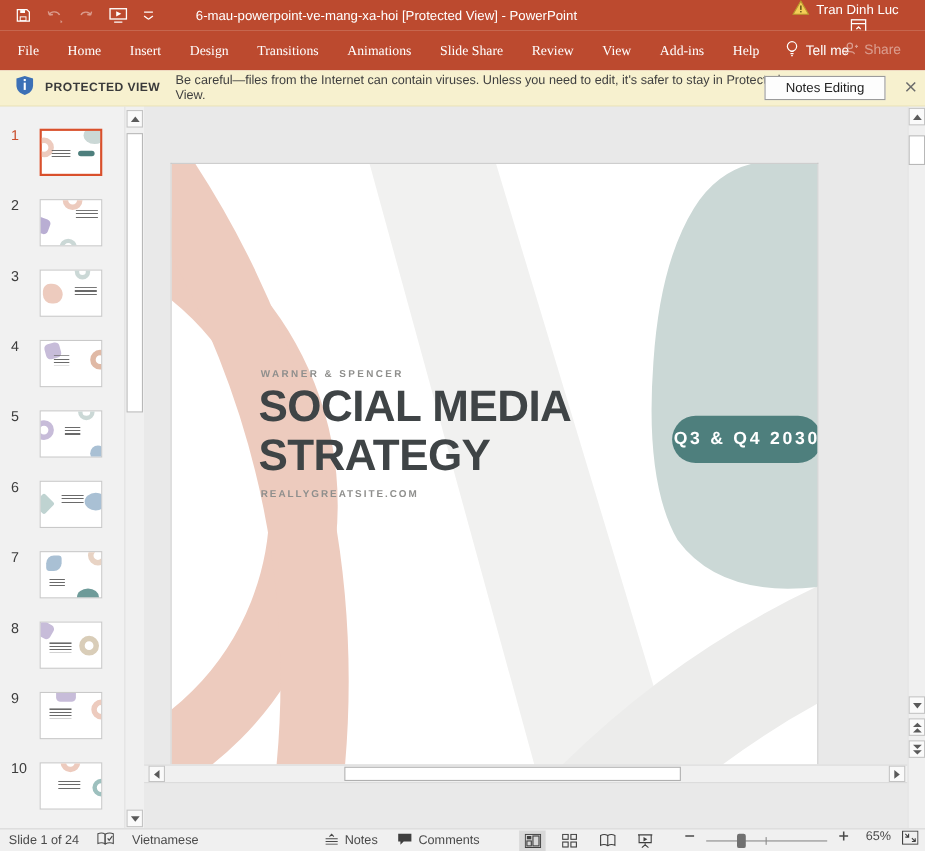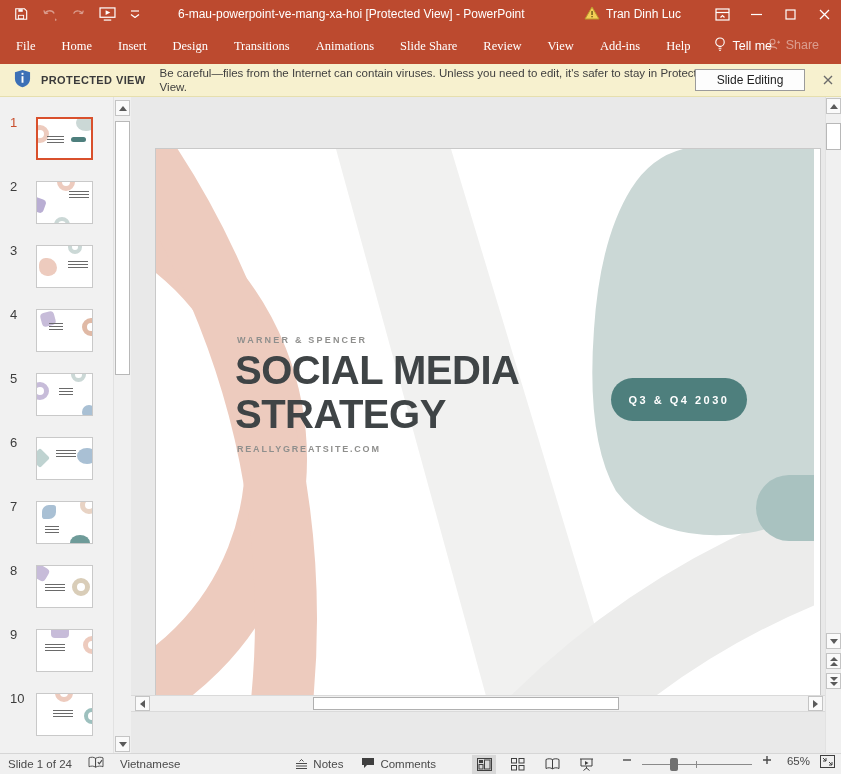--- a/index.html
+++ b/index.html
@@ -10,21 +10,21 @@
   *{margin:0;padding:0;box-sizing:border-box;font-family:"Liberation Sans","DejaVu Sans",sans-serif;}
   body{background:#fff;}
   #app{position:relative;width:841px;height:774px;overflow:hidden;background:#fff;}
 
   
   #titlebar{position:absolute;left:0;top:0;width:841px;height:28px;background:var(--ribbon_red);display:flex;align-items:center;color:#fff;}
   .qat{display:flex;align-items:center;gap:14px;margin-left:14px;}
   .qat .icon{display:flex;align-items:center;}
   .dim{opacity:.45;}
   .doc-title{position:absolute;left:178px;top:0;height:28px;display:flex;align-items:center;font-size:12px;color:#fff;white-space:nowrap;}
-  .tb-right{position:absolute;right:0;top:0;height:28px;display:flex;align-items:center;}
+  .tb-right{position:absolute;right:0;top:0;height:28px;display:flex;align-items:center;flex-direction:column;}
   .user{display:flex;align-items:center;gap:6px;font-size:12px;margin-right:24px;}
   .winbtn{width:34px;height:28px;display:flex;align-items:center;justify-content:center;}
 
   
   #ribbonrow{position:absolute;left:0;top:28px;width:841px;height:36px;background:var(--ribbon_red);display:flex;align-items:center;color:#fff;font-size:12.5px;}
   .tabs{display:flex;align-items:center;gap:26px;margin-left:16px;}
   .rtab{cursor:default;white-space:nowrap;font-family:Liberation Serif, serif;}
   .tellme{display:flex;align-items:center;gap:6px;margin-left:24px;}
   .share{display:flex;align-items:flex-start;gap:6px;position:absolute;right:22px;opacity:.45;}
 
@@ -66,26 +66,26 @@
   #panelbar{position:absolute;left:113px;top:0;width:18px;height:656px;background:var(--status_gray);border-left:1px solid #E2E2E2;}
   .sbtn{position:absolute;left:1px;width:15px;height:16px;background:#FAFAFA;border:1px solid #C4C4C4;display:flex;align-items:center;justify-content:center;}
   .sthumb{position:absolute;left:1px;width:15px;background:#FFF;border:1px solid #B8B8B8;}
   .tri-up{width:0;height:0;border-left:4px solid transparent;border-right:4px solid transparent;border-bottom:5px solid #5A5A5A;}
   .tri-down{width:0;height:0;border-left:4px solid transparent;border-right:4px solid transparent;border-top:5px solid #5A5A5A;}
   .tri-left{width:0;height:0;border-top:4px solid transparent;border-bottom:4px solid transparent;border-right:5px solid #5A5A5A;}
   .tri-right{width:0;height:0;border-top:4px solid transparent;border-bottom:4px solid transparent;border-left:5px solid #5A5A5A;}
 
   
   #canvas{position:absolute;left:131px;top:0;width:694px;height:656px;background:var(--canvas_gray);}
-  #slide{position:absolute;left:24px;top:51px;width:666px;height:547px;background:#fff;border:1px solid #C9C9C9;border-bottom:none;overflow:hidden;}
+  #slide{position:absolute;left:24px;top:51px;width:589px;height:547px;background:#fff;border:1px solid #C9C9C9;border-bottom:none;overflow:hidden;}
   #slide svg.decor{position:absolute;left:0;top:0;}
   .kicker{position:absolute;left:81px;top:186px;font-size:9px;font-weight:bold;letter-spacing:2.2px;color:#8F8F8D;}
   .stitle{position:absolute;left:79px;top:199px;font-size:40px;line-height:44px;font-weight:bold;letter-spacing:-.5px;color:#3F4446;}
   .site{position:absolute;left:81px;top:295px;font-size:9px;font-weight:bold;letter-spacing:1.8px;color:#8F8F8D;}
-  .badge{position:absolute;left:455px;top:229px;width:136px;height:43px;border-radius:22px;background:var(--badge_teal);color:#fff;font-size:11px;font-weight:bold;letter-spacing:2.5px;display:flex;align-items:center;justify-content:center;}
+  .badge{position:absolute;left:455px;top:229px;width:136px;height:43px;border-radius:22px;background:var(--badge_teal);color:#fff;font-size:16px;font-weight:bold;letter-spacing:2.5px;display:flex;align-items:center;justify-content:center;}
 
   
   #hscroll{position:absolute;left:0;top:598px;width:694px;height:17px;background:var(--status_gray);border-top:1px solid #DADADA;border-bottom:1px solid #DADADA;}
   #hscroll .sbtn{top:0;height:15px;border:1px solid #C4C4C4;}
   .hthumb{position:absolute;top:1px;left:182px;width:306px;height:13px;background:#FFF;border:1px solid #B0B0B0;}
 
   
   #vscroll{position:absolute;left:825px;top:0;width:16px;height:656px;background:var(--status_gray);border-left:1px solid #E2E2E2;}
   #vscroll .sbtn{left:0;width:15px;}
   .dbl{display:flex;flex-direction:column;gap:1px;align-items:center;}
@@ -220,21 +220,21 @@
   <div id="banner">
     <span class="shield">
       <svg width="17" height="19" viewBox="0 0 18 20">
           <path d="M9 1 L17 3.5 V10 C17 15 13.5 18 9 19.3 C4.5 18 1 15 1 10 V3.5 Z" fill="#3C70B6"></path>
           <rect x="8" y="4" width="2" height="2" fill="#fff"></rect>
           <rect x="8" y="7.5" width="2" height="7" fill="#fff"></rect>
         </svg>
     </span>
     <span class="pv-label">PROTECTED VIEW</span>
     <span class="pv-msg">Be careful—files from the Internet can contain viruses. Unless you need to edit, it's safer to stay in Protected View.</span>
-    <span class="pv-btn">Slide Editing</span>
+    <span class="pv-btn">Notes Editing</span>
     <span class="pv-close">
       <svg width="10" height="10" viewBox="0 0 10 10">
           <path d="M1 1 L9 9 M9 1 L1 9" stroke="#6B6B6B" stroke-width="1.4"></path>
         </svg>
     </span>
   </div>
 
   <div id="main">
 
     <div id="panel">

